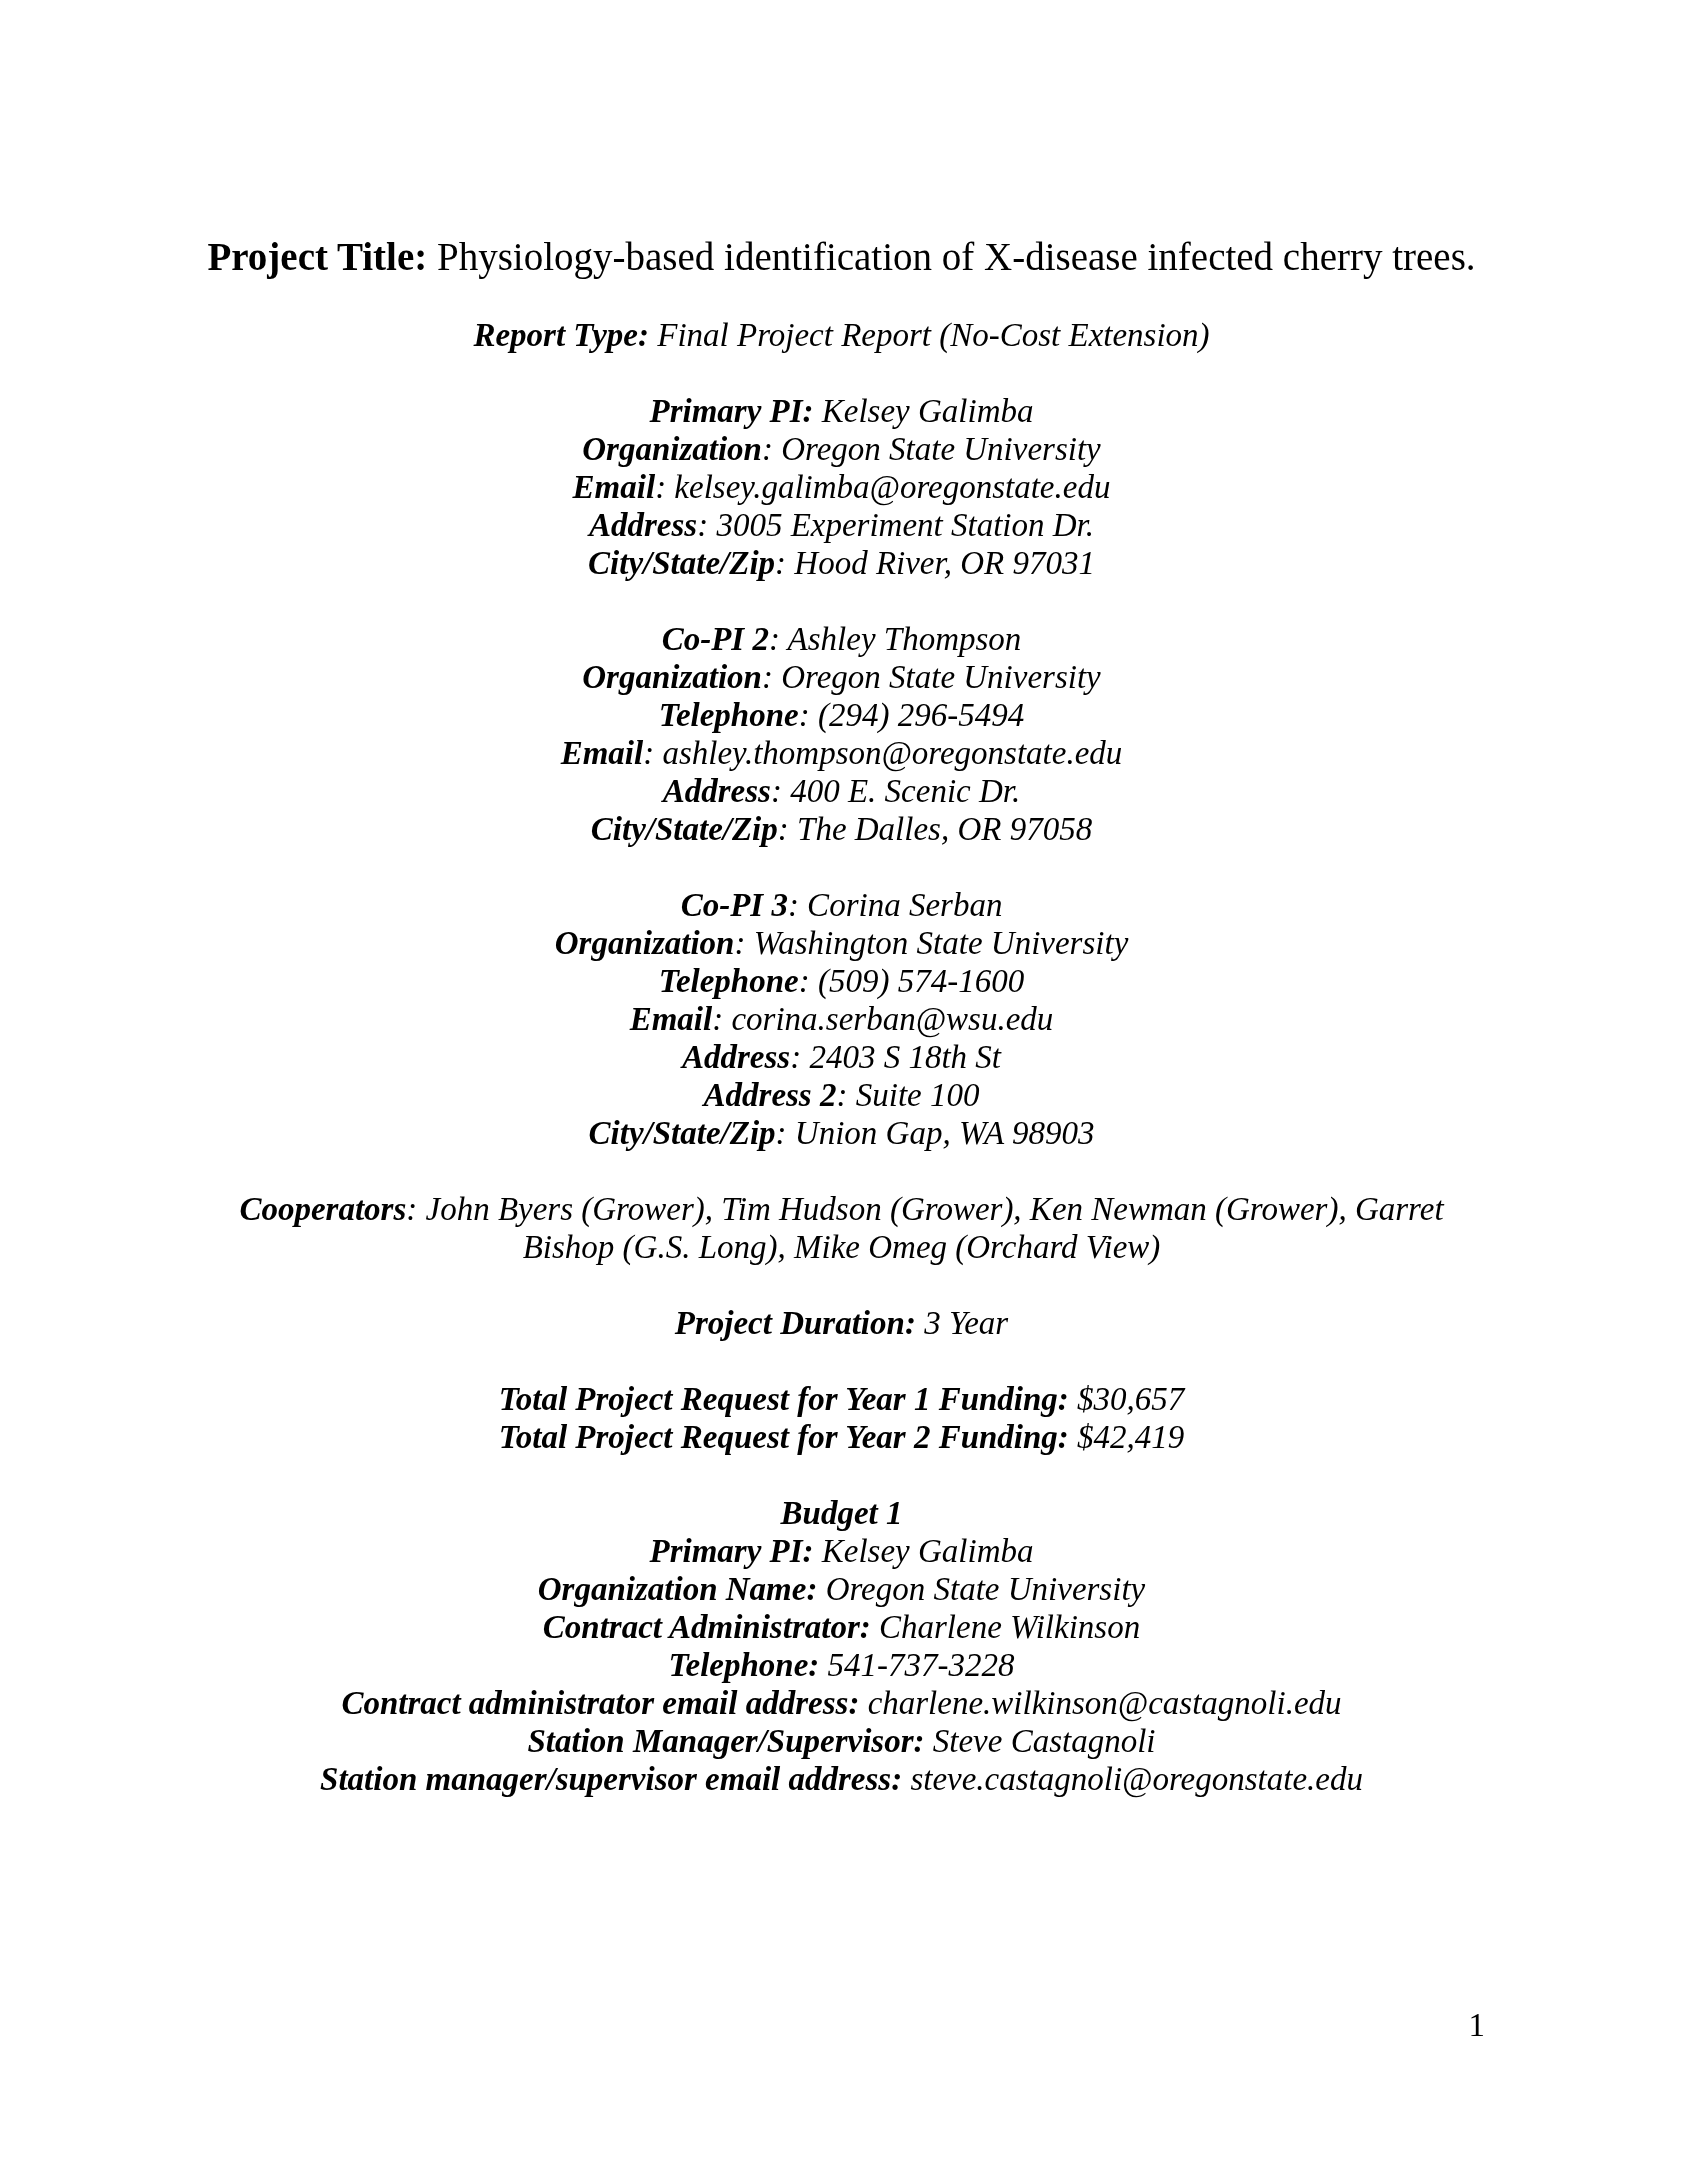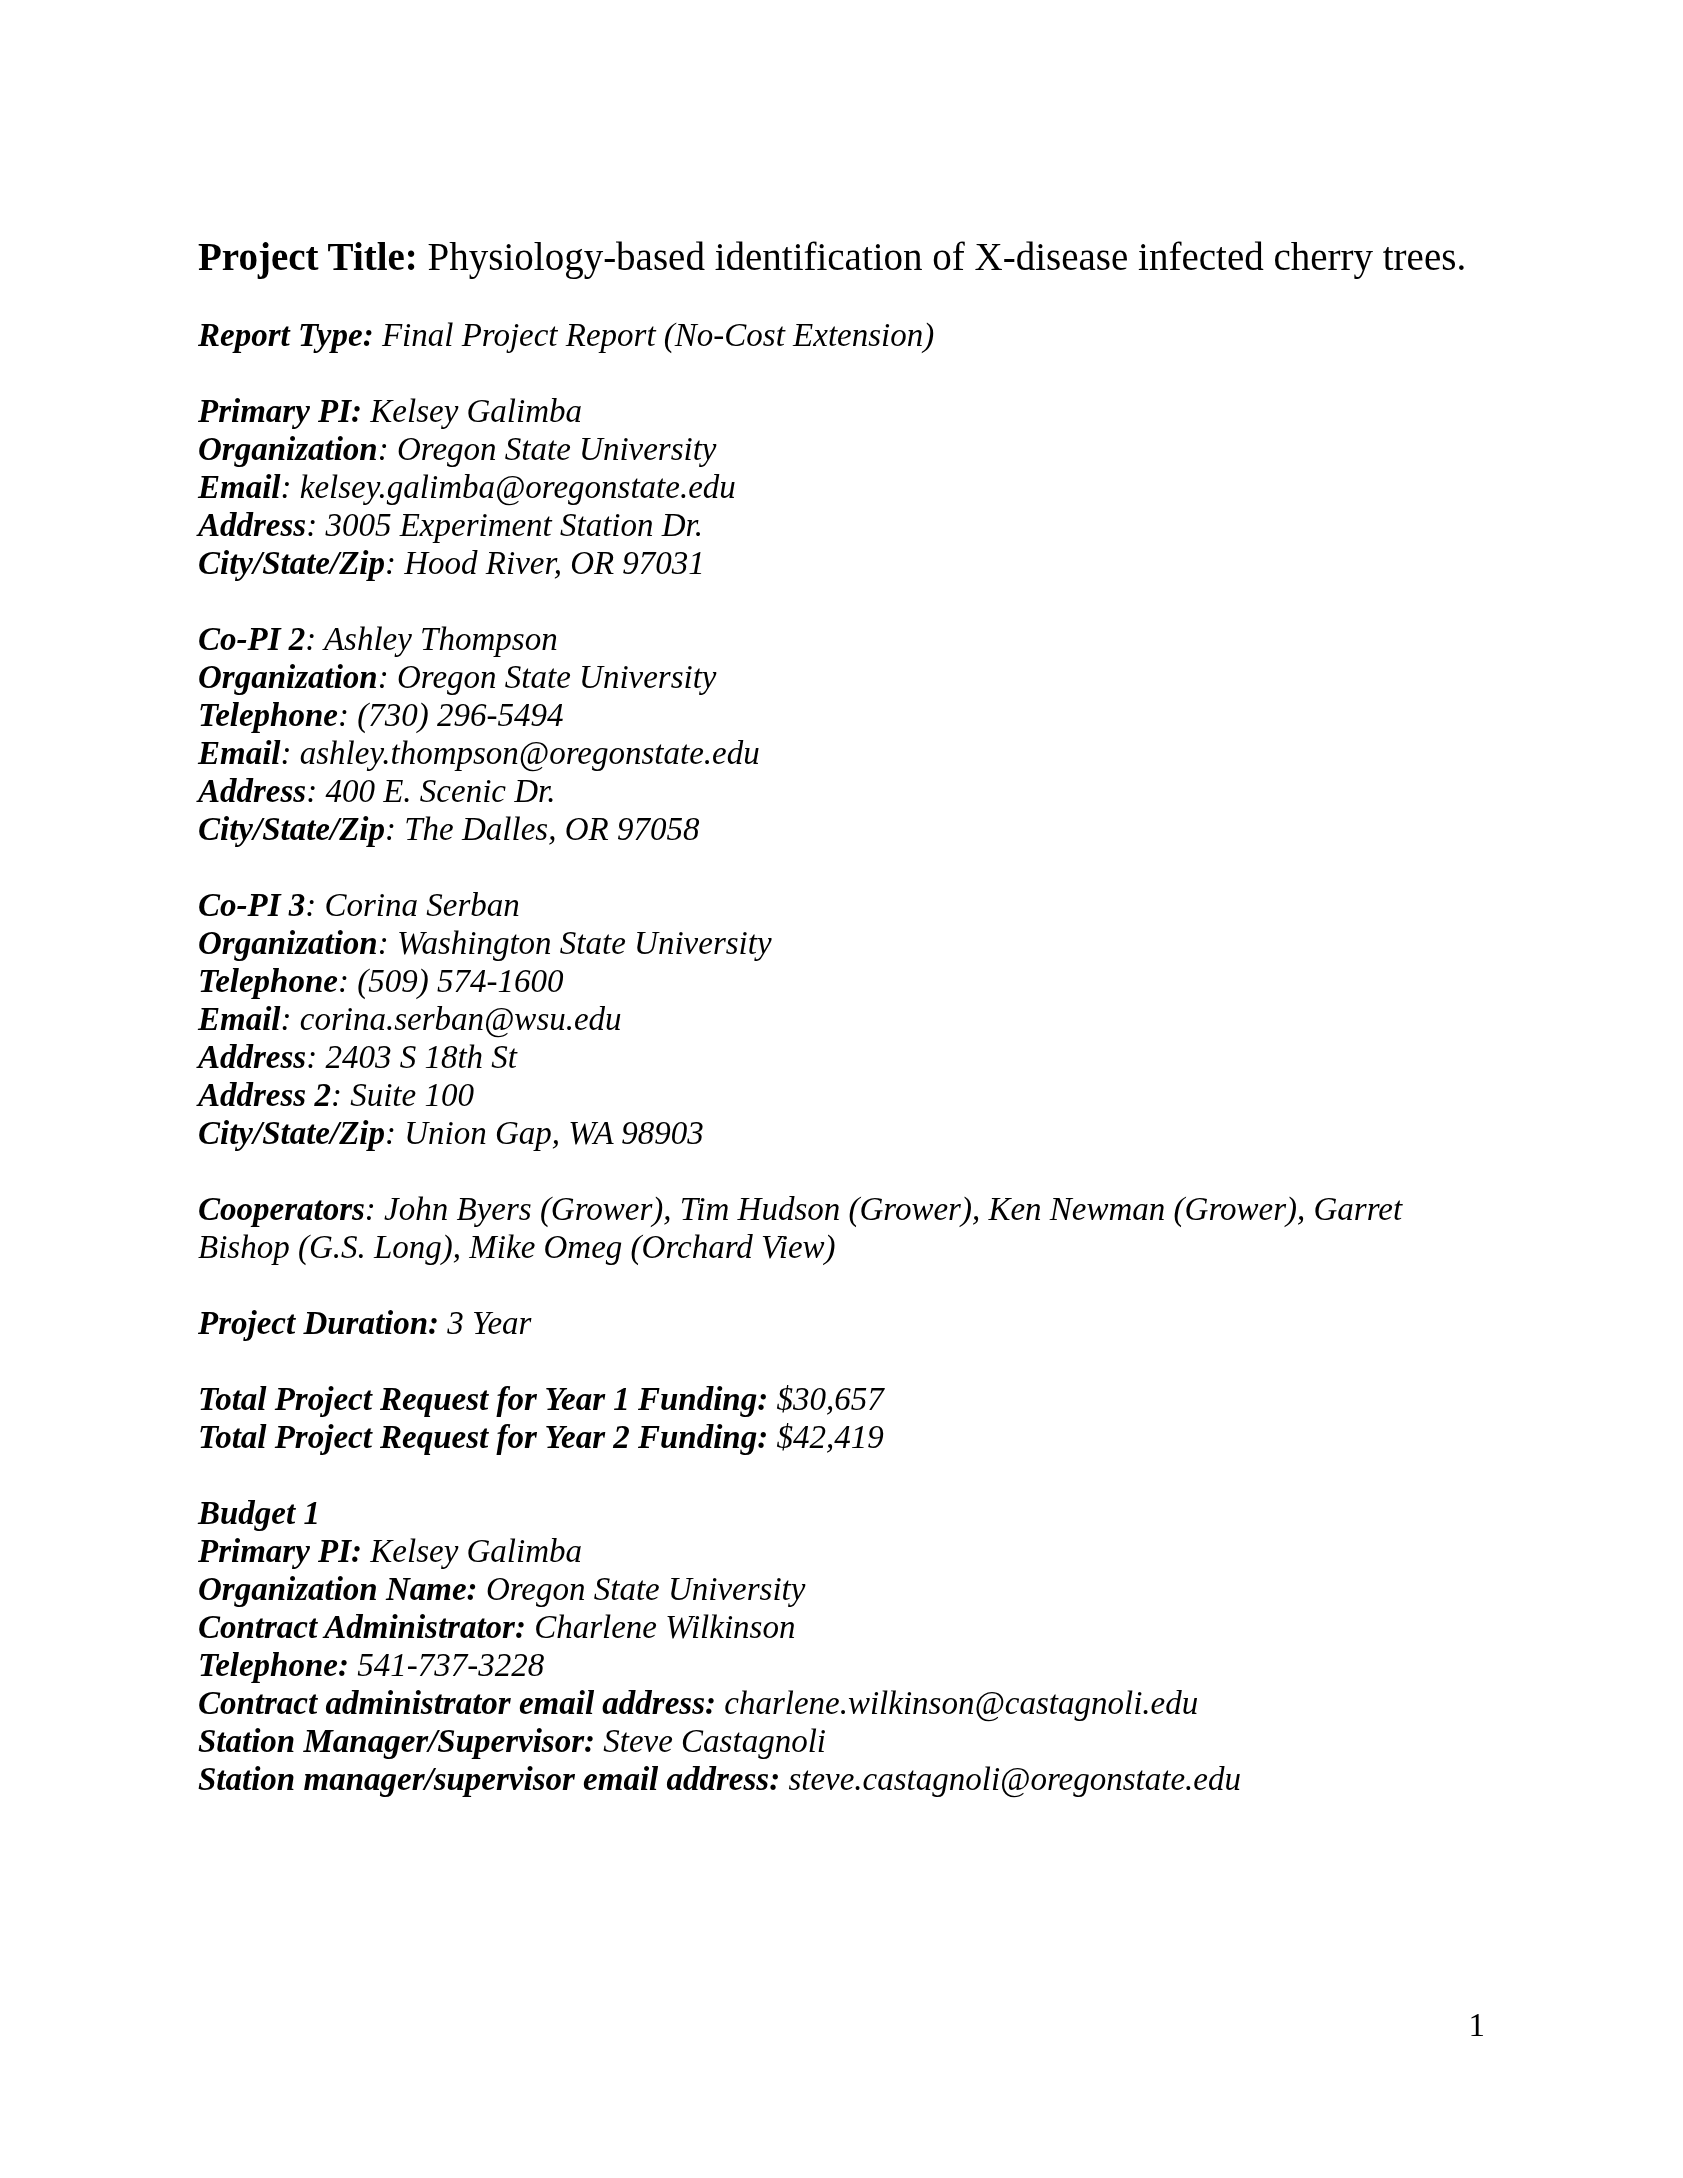--- a/index.html
+++ b/index.html
@@ -14,20 +14,21 @@
     background: #ffffff;
     color: #000000;
     font-family: "Liberation Serif", "DejaVu Serif", serif;
     overflow: hidden;
   }
   .content {
     position: absolute;
     left: 198px;
     top: 234px;
     width: 1287px;
+    text-align: center;
   }
   p { margin: 0; }
   .title {
     font-size: 39px;
     line-height: 46px;
     margin: 0 0 36px 0;
   }
   .block {
     font-size: 33px;
     line-height: 38px;
@@ -59,21 +60,21 @@
         <div class="block">
           <p class="line"><span class="lbl">Primary PI:</span><span> Kelsey Galimba</span></p>
           <p class="line"><span class="lbl">Organization</span><span>: Oregon State University</span></p>
           <p class="line"><span class="lbl">Email</span><span>: kelsey.galimba@oregonstate.edu</span></p>
           <p class="line"><span class="lbl">Address</span><span>: 3005 Experiment Station Dr.</span></p>
           <p class="line"><span class="lbl">City/State/Zip</span><span>: Hood River, OR 97031</span></p>
         </div>
         <div class="block">
           <p class="line"><span class="lbl">Co-PI 2</span><span>: Ashley Thompson</span></p>
           <p class="line"><span class="lbl">Organization</span><span>: Oregon State University</span></p>
-          <p class="line"><span class="lbl">Telephone</span><span>: (730) 296-5494</span></p>
+          <p class="line"><span class="lbl">Telephone</span><span>: (294) 296-5494</span></p>
           <p class="line"><span class="lbl">Email</span><span>: ashley.thompson@oregonstate.edu</span></p>
           <p class="line"><span class="lbl">Address</span><span>: 400 E. Scenic Dr.</span></p>
           <p class="line"><span class="lbl">City/State/Zip</span><span>: The Dalles, OR 97058</span></p>
         </div>
         <div class="block">
           <p class="line"><span class="lbl">Co-PI 3</span><span>: Corina Serban</span></p>
           <p class="line"><span class="lbl">Organization</span><span>: Washington State University</span></p>
           <p class="line"><span class="lbl">Telephone</span><span>: (509) 574-1600</span></p>
           <p class="line"><span class="lbl">Email</span><span>: corina.serban@wsu.edu</span></p>
           <p class="line"><span class="lbl">Address</span><span>: 2403 S 18th St</span></p>

